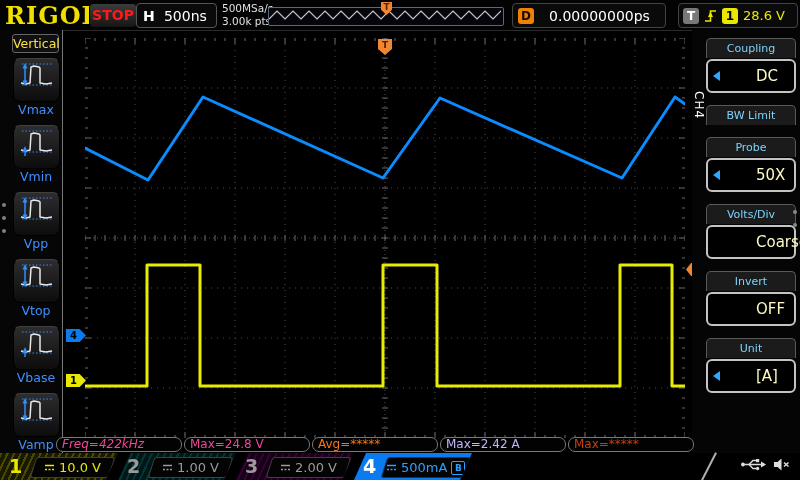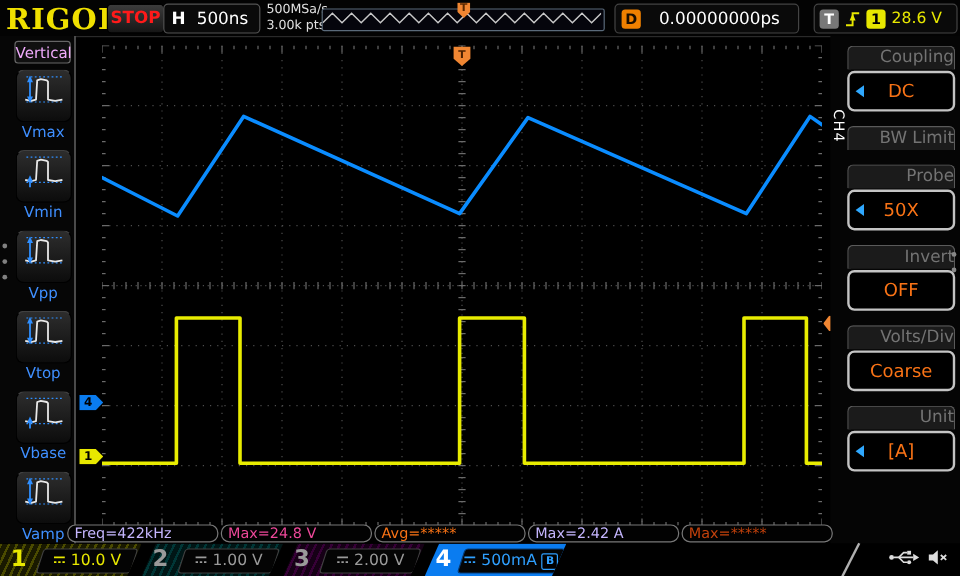--- a/index.html
+++ b/index.html
@@ -30,21 +30,21 @@
   .dval{flex:1;text-align:center;font-size:14px;color:#fff;}
   .tbox{position:absolute;left:678px;top:3px;width:118px;height:23px;border-radius:4px;
         background:#0a0a0a;border:1px solid #444;display:flex;align-items:center;gap:5px;}
   .tbadge{width:16px;height:16px;margin-left:4px;background:#787878;border-radius:3px;
           color:#fff;font-weight:bold;font-size:12px;text-align:center;line-height:16px;}
   .srcbadge{width:16px;height:16px;background:#e8e800;border-radius:3px;
             color:#000;font-weight:bold;font-size:12px;text-align:center;line-height:16px;}
   .tlevel{font-size:13px;color:#e8e800;}
   
   .lsidebar{position:absolute;left:0;top:30px;width:62px;height:423px;background:#060606;border-right:1px solid #777;}
-  .ltitle{margin:4px 3px 2px 12px;height:17px;font-size:12.5px;color:#f0abfc;text-align:center;
+  .ltitle{margin:4px 3px 2px 12px;height:17px;font-size:12.5px;color:#fde047;text-align:center;
           line-height:17px;border:1px solid #666;border-radius:3px;background:#101010;}
   .lmenu-item{position:absolute;left:12px;width:48px;text-align:center;}
   .lbtn{width:45px;height:42px;margin:0 auto;border-radius:7px;background:linear-gradient(#2d2d2d,#0c0c0c);
         border:1px solid #000;border-top-color:#404040;}
   .llab{font-size:12.5px;color:#3f8fff;margin-top:0px;}
   .ldot{position:absolute;left:2px;width:4px;height:4px;border-radius:50%;background:#808080;}
   .bdot{stroke:#2f8fff;stroke-width:1;stroke-dasharray:1.5 2;}
   .wpulse{stroke:#e8e8e8;fill:none;stroke-width:1.5;stroke-linejoin:round;}
   .barw{stroke:#2f8fff;stroke-width:1.5;}
   .bfill{fill:#2f8fff;}
@@ -58,24 +58,24 @@
           clip-path:polygon(0 0,68% 0,100% 50%,68% 100%,0 100%);}
   .trmark{position:absolute;left:686px;width:17px;height:13px;background:#f08632;color:#4a2000;
           font-size:9.5px;font-weight:bold;line-height:13px;text-align:right;padding-right:3px;box-sizing:border-box;
           clip-path:polygon(30% 0,100% 0,100% 100%,30% 100%,0 50%);}
   
   .rsidebar{position:absolute;left:692px;top:30px;width:108px;height:423px;background:#050505;}
   .chtab{position:absolute;left:0px;top:40px;width:14px;height:70px;color:#fff;font-size:12px;
          writing-mode:vertical-rl;text-align:center;letter-spacing:1px;}
   .rmenu{position:absolute;left:14px;top:8px;width:90px;}
   .rm-item{margin-bottom:12px;}
-  .rm-label{height:19px;line-height:19px;text-align:right;font-size:14px;color:#737373;
+  .rm-label{height:19px;line-height:19px;text-align:center;font-size:11px;color:#7dd3fc;
             background:#1b1b1b;border:1px solid #5a5a5a;border-radius:5px 5px 0 0;border-bottom:none;}
-  .rm-value{position:relative;height:30px;line-height:30px;text-align:center;font-size:15px;color:#f97316;
-            background:#000;border:2px solid #c4c4c4;border-radius:6px;margin-top:1px;}
+  .rm-value{position:relative;height:30px;line-height:30px;font-size:15px;color:#fef9c3;
+            background:#000;border:2px solid #c4c4c4;border-radius:6px;margin-top:1px;padding-left:48px;}
   .rm-arrow{position:absolute;left:5px;top:10px;width:0;height:0;
             border-right:7px solid #2fa8ff;border-top:5px solid transparent;border-bottom:5px solid transparent;}
   .rdot{position:absolute;left:101px;width:4px;height:4px;border-radius:50%;background:#888;}
   
   .measbar{position:absolute;left:56px;top:437px;display:flex;gap:2px;}
   .measbox{width:126px;height:15px;box-sizing:border-box;border:1px solid #787878;border-radius:7px;
            background:#020202;font-size:12px;line-height:13px;padding-left:5px;white-space:nowrap;overflow:hidden;}
   
   .chanbar{position:absolute;left:0;top:453px;width:800px;height:27px;background:#000;display:flex;}
   .chseg{position:relative;width:118px;height:27px;flex:none;}
@@ -541,38 +541,38 @@
           <div class="rm-value"><span class="rm-arrow"></span><span>DC</span></div>
         </div>
         <div class="rm-item">
           <div class="rm-label">BW Limit</div>
         </div>
         <div class="rm-item">
           <div class="rm-label">Probe</div>
           <div class="rm-value"><span class="rm-arrow"></span><span>50X</span></div>
         </div>
         <div class="rm-item">
+          <div class="rm-label">Volts/Div</div>
+          <div class="rm-value"><span>Coarse</span></div>
+        </div>
+        <div class="rm-item">
           <div class="rm-label">Invert</div>
           <div class="rm-value"><span>OFF</span></div>
-        </div>
-        <div class="rm-item">
-          <div class="rm-label">Volts/Div</div>
-          <div class="rm-value"><span>Coarse</span></div>
         </div>
         <div class="rm-item">
           <div class="rm-label">Unit</div>
           <div class="rm-value"><span class="rm-arrow"></span><span>[A]</span></div>
         </div>
       </div>
     <div class="rdot" style="top:180px"></div>
     <div class="rdot" style="top:193px"></div>
   </div>
 
   <div class="measbar" id="measbar">
-      <div class="measbox" style="color: #c4b5fd;">Freq=422kHz</div>
+      <div class="measbox" style="color: #ec4899; font-style: italic;">Freq=422kHz</div>
       <div class="measbox" style="color: #ec4899;">Max=24.8 V</div>
       <div class="measbox" style="color: #f97316;">Avg=*****</div>
       <div class="measbox" style="color: #c4b5fd;">Max=2.42 A</div>
       <div class="measbox" style="color: #c2410c;">Max=*****</div>
     </div>
 
   <div class="chanbar" id="chanbar">
       <div class="chseg" style="clip-path: polygon(0px 0px, 100% 0px, calc(100% - 12px) 100%, 0px 100%); background: repeating-linear-gradient(115deg, rgba(190, 190, 0, 0.3) 0px, rgba(190, 190, 0, 0.3) 2px, transparent 2px, transparent 6px), rgb(25, 25, 0);">
         <span class="chnum" style="color:#e8e800">1</span>
         <div class="chval">

